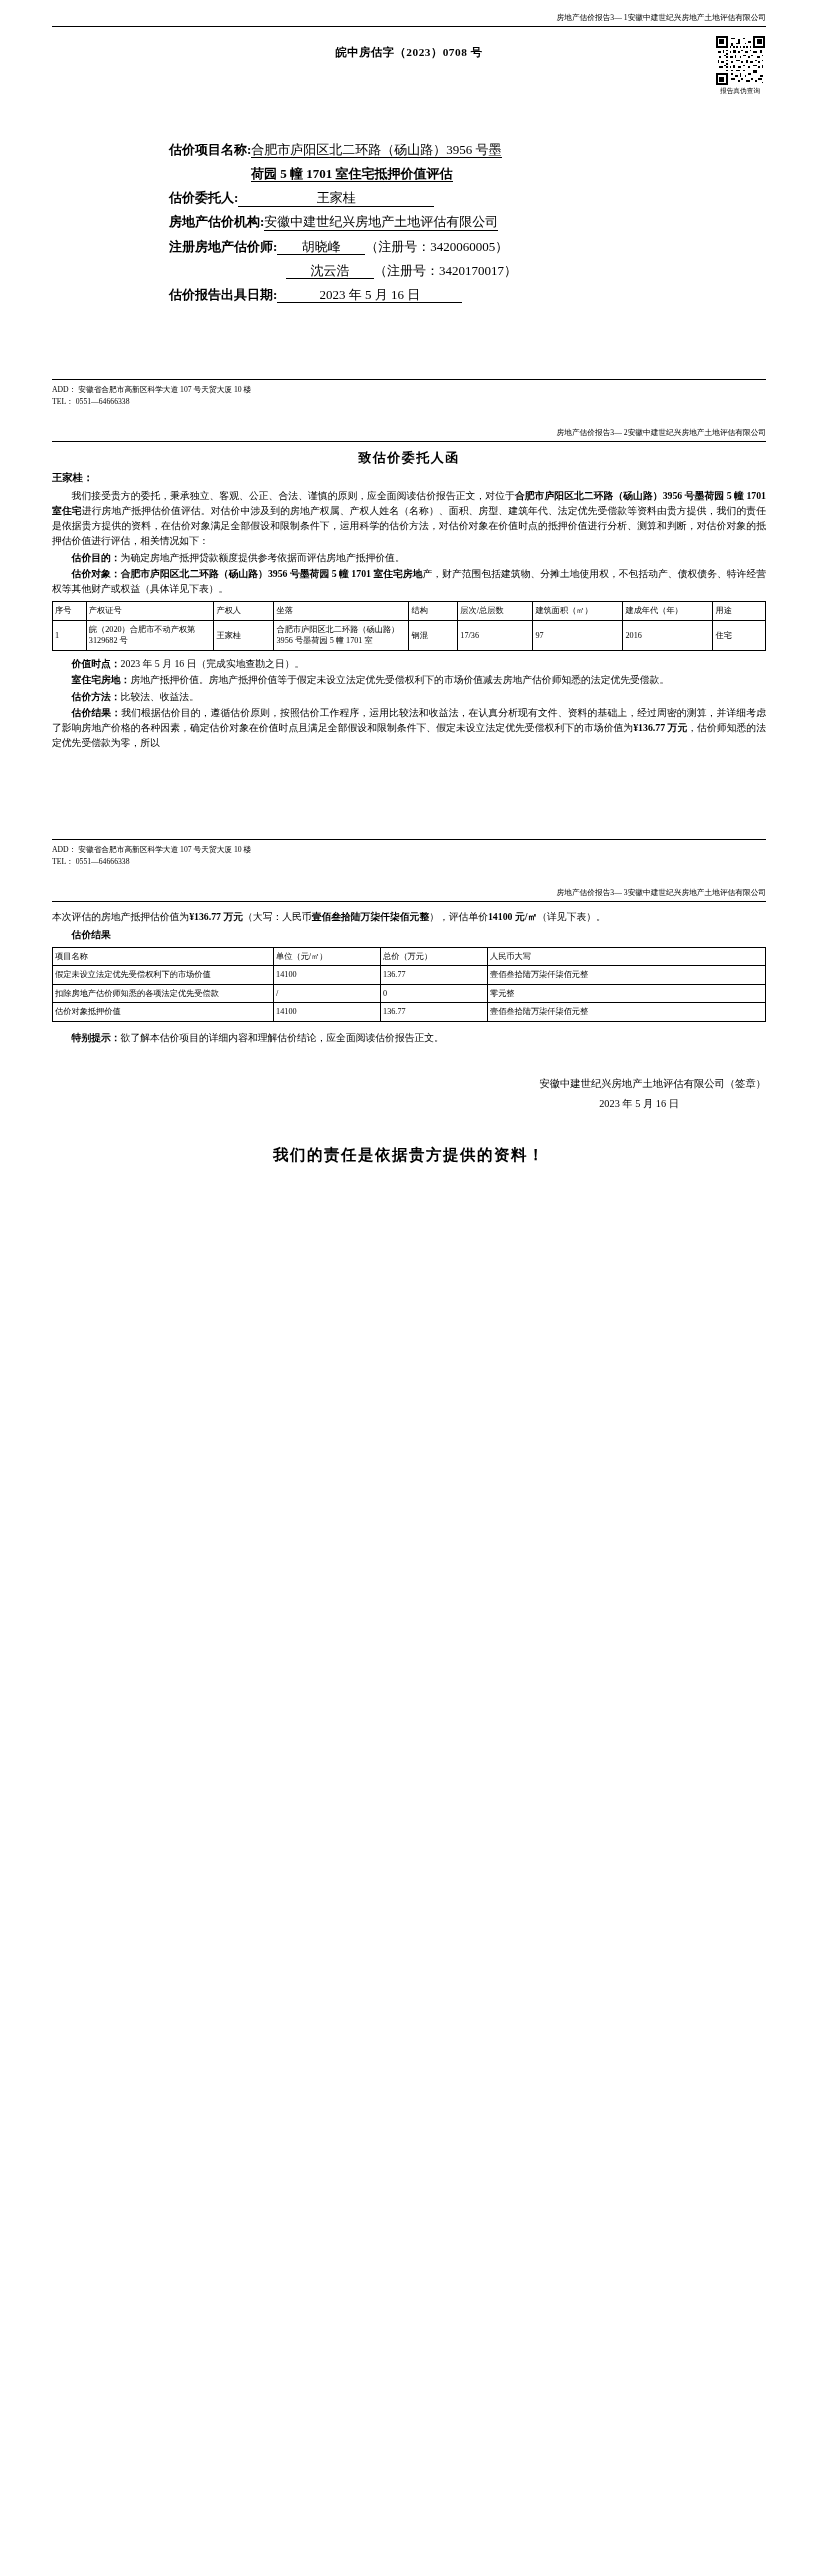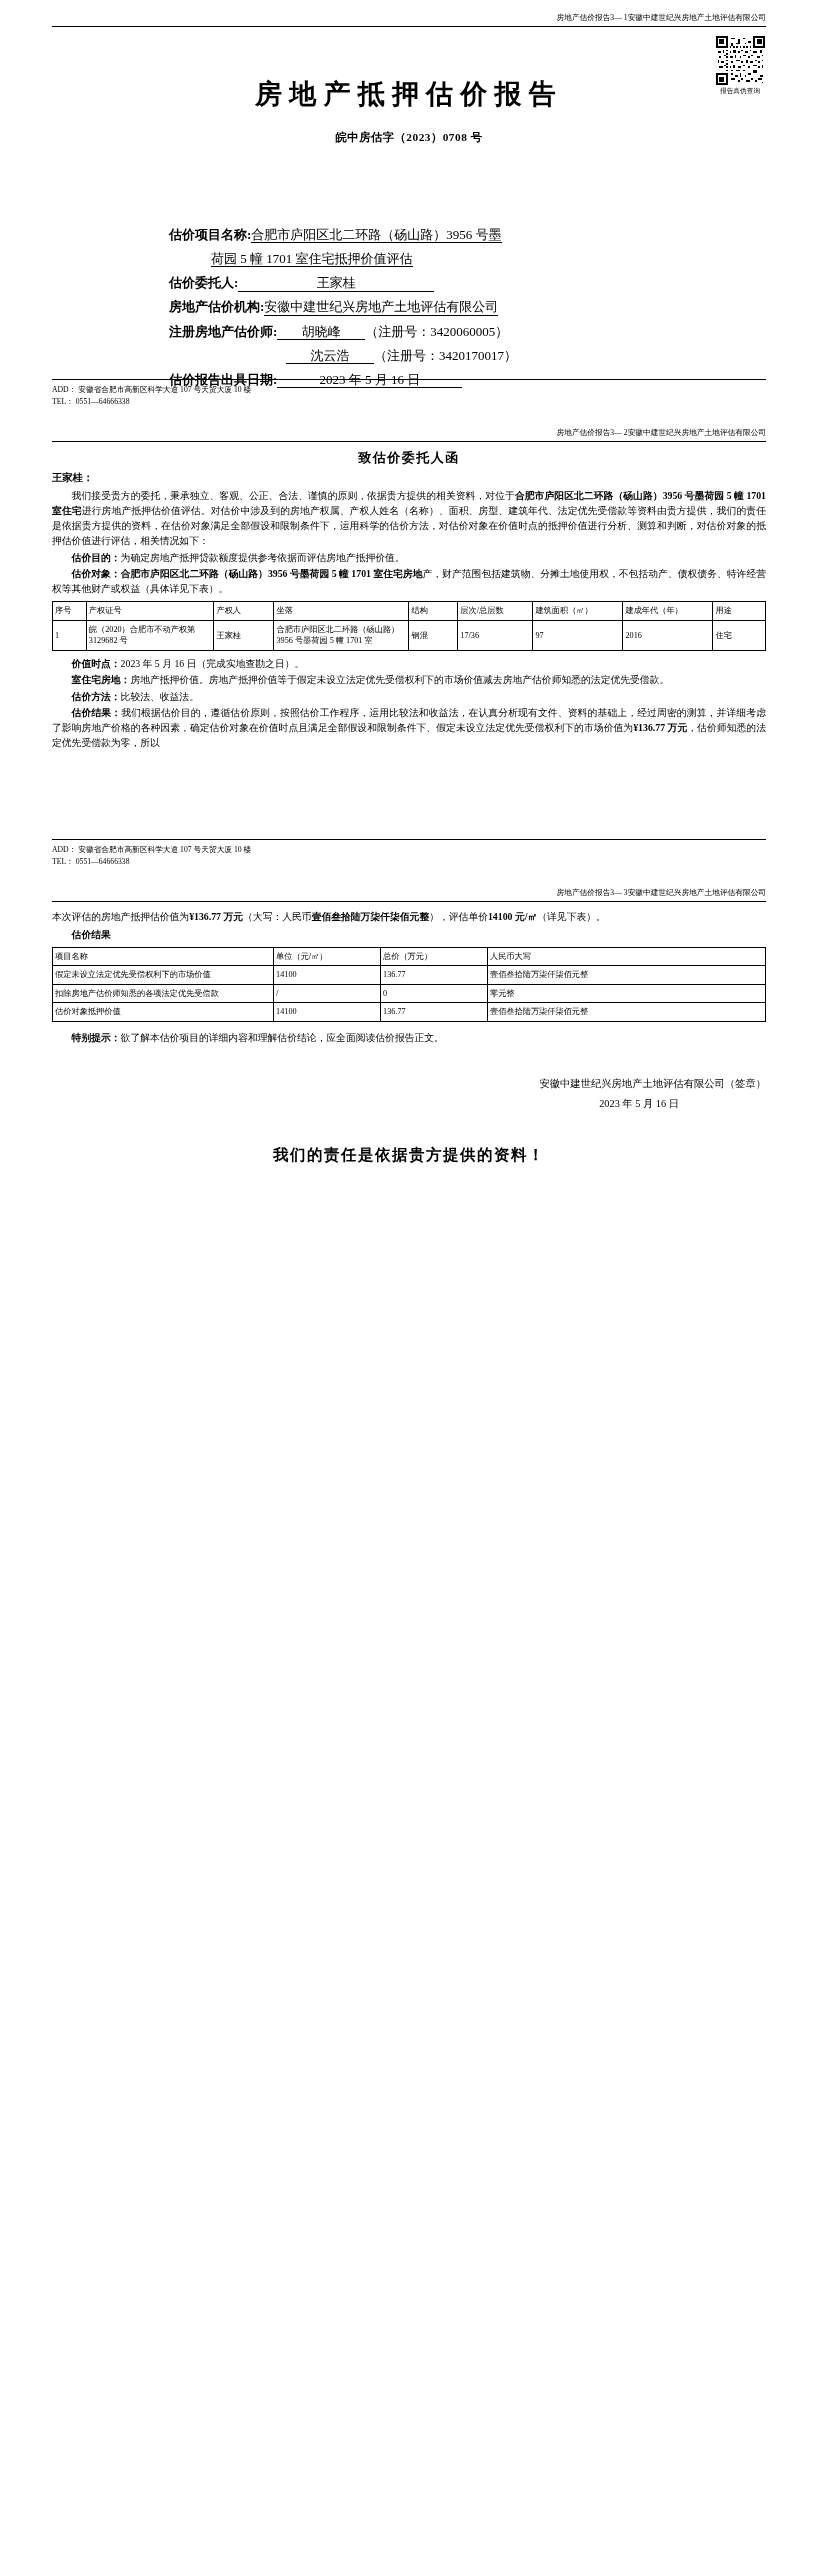--- a/index.html
+++ b/index.html
@@ -70,21 +70,21 @@
   .cover-fields{
     margin-top:81px;
     margin-left:117px;
     font-size:13px;
     line-height:17.5px;
   }
   .field-line{margin-bottom:6.7px;white-space:nowrap;}
   .f-label{font-weight:bold;}
   .u{border-bottom:0.8px solid #000;display:inline-block;line-height:15.5px;}
   .u-center{text-align:center;}
-  .indent-val1{margin-left:42px;}
+  .indent-val1{margin-left:82px;font-weight:bold;}
   .indent-val2{margin-left:117px;}
 
   
   .letter-title{
     text-align:center;
     font-size:13px;
     font-weight:bold;
     letter-spacing:1.5px;
     margin:6.7px 0 4.1px;
   }
@@ -245,21 +245,20 @@
             <rect x="18" y="26" width="2" height="1"></rect>
             <rect x="21" y="25" width="1" height="1"></rect>
             <rect x="23" y="26" width="1" height="1"></rect>
             <rect x="25" y="25" width="2" height="1"></rect>
             <rect x="27" y="27" width="1" height="1"></rect>
         </g>
       </svg>
       <div class="qr-caption">报告真伪查询</div>
     </div>
 
-    <div class="cover-title">房地产抵押估价报告</div>
     <div class="cover-docno">皖中房估字（2023）0708 号</div>
 
     <div class="cover-fields">
       <div class="field-line">
         <span class="f-label">估价项目名称:</span><span class="u">合肥市庐阳区北二环路（砀山路）3956 号墨</span>
       </div>
       <div class="field-line indent-val1">
         <span class="u">荷园 5 幢 1701 室住宅抵押价值评估</span>
       </div>
       <div class="field-line">
@@ -289,21 +288,21 @@
     <div class="page-header">
       <span>房地产估价报告</span>
       <span>3— 2</span>
       <span>安徽中建世纪兴房地产土地评估有限公司</span>
     </div>
 
     <div class="letter-title">致估价委托人函</div>
     <div class="salutation">王家桂：</div>
 
     <p class="para">
-      <span>我们接受贵方的委托，秉承独立、客观、公正、合法、谨慎的原则，依据贵方提供的相关资料，对位于</span><span class="b">合肥市庐阳区北二环路（砀山路）3956 号墨荷园 5 幢 1701 室住宅</span><span>进行房地产抵押估价值评估。对估价中涉及到的房地产权属、产权人姓名（名称）、面积、房型、建筑年代、法定优先受偿款等资料由贵方提供，我们的责任是依据贵方提供的资料，在估价对象满足全部假设和限制条件下，运用科学的估价方法，对估价对象在价值时点的抵押价值进行分析、测算和判断，对估价对象的抵押估价值进行评估，相关情况如下：</span>
+      <span>我们接受贵方的委托，秉承独立、客观、公正、合法、谨慎的原则，应全面阅读估价报告正文，对位于</span><span class="b">合肥市庐阳区北二环路（砀山路）3956 号墨荷园 5 幢 1701 室住宅</span><span>进行房地产抵押估价值评估。对估价中涉及到的房地产权属、产权人姓名（名称）、面积、房型、建筑年代、法定优先受偿款等资料由贵方提供，我们的责任是依据贵方提供的资料，在估价对象满足全部假设和限制条件下，运用科学的估价方法，对估价对象在价值时点的抵押价值进行分析、测算和判断，对估价对象的抵押估价值进行评估，相关情况如下：</span>
     </p>
 
     <p class="para">
       <span class="lead">估价目的：</span><span>为确定房地产抵押贷款额度提供参考依据而评估房地产抵押价值。</span>
     </p>
 
     <p class="para">
       <span class="lead">估价对象：</span><span class="b">合肥市庐阳区北二环路（砀山路）3956 号墨荷园 5 幢 1701 室住宅房地</span><span>产，财产范围包括建筑物、分摊土地使用权，不包括动产、债权债务、特许经营权等其他财产或权益（具体详见下表）。</span>
     </p>
 

